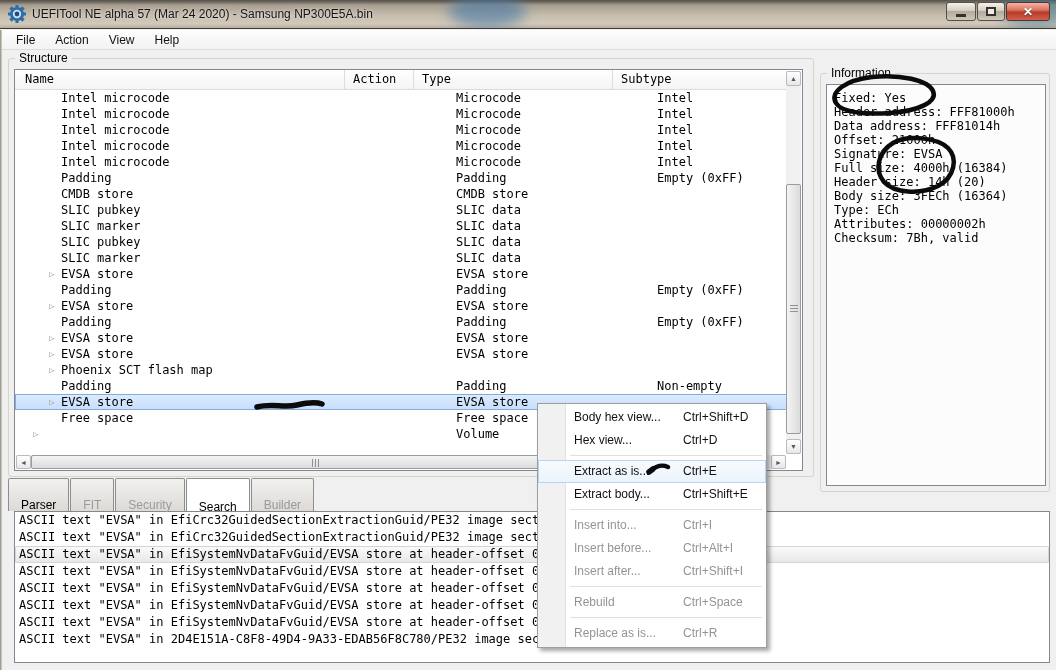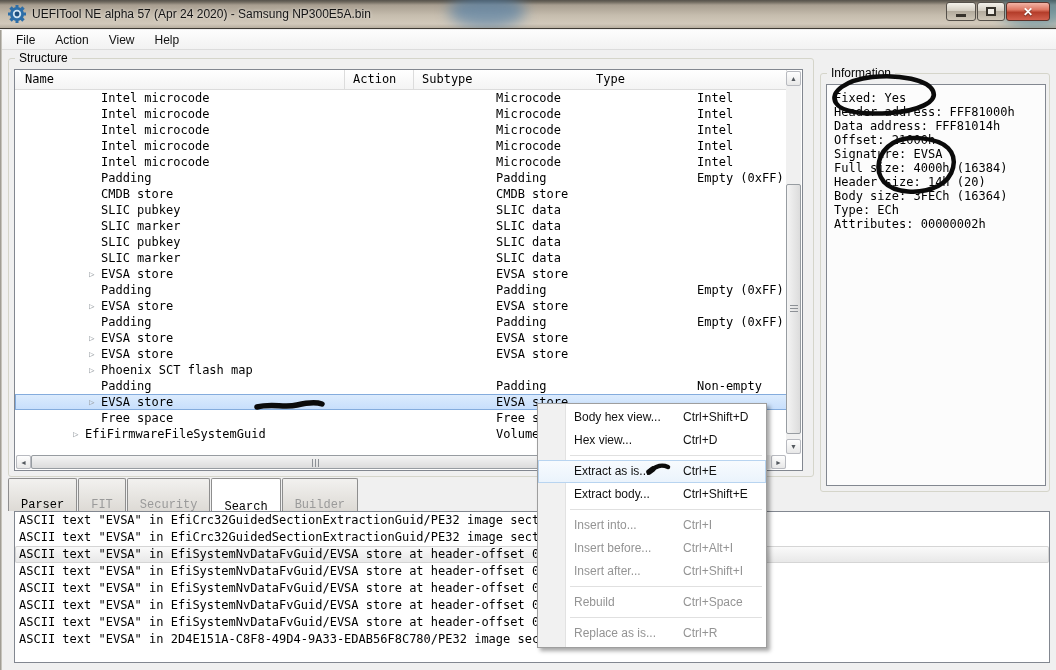--- a/index.html
+++ b/index.html
@@ -52,21 +52,21 @@
   #structure-group { left:8px; top:58px; width:806px; height:419px; }
   #info-group { left:820px; top:58px; width:230px; height:419px;margin-top:15px; }
   
   .tree { position:absolute; left:5px; top:10px; width:789px; height:402px; border:1px solid #828790; background:#fff; overflow:hidden; }
   .tree-header { display:flex; height:20px; line-height:19px; margin-right:15px;
     background:linear-gradient(#ffffff, #f4f4f4); border-bottom:1px solid #dcdcdc;
     font-family:"DejaVu Sans Mono", monospace; font-size:12px; }
   .th { border-right:1px solid #dcdcdc; padding-left:8px; overflow:hidden; white-space:nowrap; }
   .th0 { width:330px; padding-left:10px; } .th1 { width:69px; } .th2 { width:199px; } .th3 { flex:1; border-right:none; }
   .tree-body { position:absolute; left:0; top:20px; right:15px; bottom:15px; overflow:hidden; }
-  .trow { display:flex; height:16px; line-height:16px; font-family:"DejaVu Sans Mono", monospace; font-size:12px; white-space:nowrap;padding-left:40px; }
+  .trow { display:flex; height:16px; line-height:16px; font-family:"DejaVu Sans Mono", monospace; font-size:12px; white-space:nowrap; }
   .tc { overflow:hidden; white-space:nowrap; }
   .c-name { width:330px; display:flex; } .c-action { width:69px; padding-left:6px; }
   .c-type { width:199px; padding-left:6px;margin-left:36px; } .c-subtype { flex:1; padding-left:8px; }
   .expander { display:inline-block; width:12px; color:#9aa0a5; font-size:9px; line-height:16px; text-align:left; }
   .trow.sel { background:linear-gradient(#ddecfd, #c6defc); box-shadow:inset 0 0 0 1px #84acdd; }
   
   .vscroll { position:absolute; top:1px; right:1px; width:15px; bottom:16px; background:#f0f0f0; }
   .hscroll { position:absolute; left:1px; bottom:1px; height:14px; right:16px; background:#f0f0f0; }
   .sbtn { position:absolute; background:linear-gradient(#fefefe,#e8e8e8); border:1px solid #b8bac0; border-radius:2px; color:#53585e; font-size:7px; text-align:center; }
   .vscroll .sbtn { left:0; width:15px; height:15px; line-height:14px; }
@@ -80,21 +80,21 @@
     background:repeating-linear-gradient(#8d9196 0 1px, transparent 1px 3px); }
   .grip-h { position:absolute; top:3px; left:50%; margin-left:-4px; height:8px; width:8px;
     background:repeating-linear-gradient(90deg,#8d9196 0 1px, transparent 1px 3px); }
   
   .info-box { position:absolute; left:5px; top:10px; width:220px; height:402px; border:1px solid #828790; background:#fcfcfc; overflow:hidden; padding:6px 0 0 7px; }
   .info-line { font-family:"DejaVu Sans Mono", monospace; font-size:12px; height:14px; line-height:14px; white-space:nowrap; }
   
   .tabbar { position:absolute; left:8px; top:488px; height:23px; display:flex; align-items:flex-end; z-index:3; }
   .tab { height:23px; line-height:21px; padding:16px 12px; margin-right:1px;
     border:1px solid #8e8e8e; border-bottom:none; border-radius:2px 2px 0 0;
-    background:linear-gradient(#f2f1ef,#dddad5); color:#000;font-family:Liberation Mono, monospace; }
+    background:linear-gradient(#f2f1ef,#dddad5); color:#000; }
   .tab.disabled { color:#9a9a9a; }
   .tab.selected { height:26px; line-height:24px; background:#fff; position:relative; z-index:4; }
   
   .message-panel { position:absolute; left:14px; top:511px; width:1036px; height:152px; border:1px solid #828790; background:#fff; overflow:hidden; z-index:2; }
   .msg-row { height:17px; line-height:17px; padding-left:4px; font-family:"DejaVu Sans Mono", monospace; font-size:12px; white-space:nowrap; overflow:hidden; }
   .msg-row.msel { background:linear-gradient(#fbfbfb,#e7e7e7); box-shadow:inset 0 0 0 1px #d5d5d5; border-radius:2px; }
   
   .context-menu { position:absolute; left:537px; top:403px; width:230px; z-index:50;
     background:#fff; border:1px solid #9e9e9e; box-shadow:3px 3px 4px rgba(0,0,0,.35); padding:2px 0; }
   .menu-gutter { position:absolute; left:0; top:0; bottom:0; width:28px; background:#f1f1f1; border-right:1px solid #e2e2e2; box-shadow:1px 0 0 #fff; }
@@ -121,21 +121,21 @@
       <rect x="0" y="7.5" width="4" height="3"></rect>
         <rect x="14" y="7.5" width="4" height="3"></rect>
       <rect x="2" y="2" width="3.4" height="3.4" transform="rotate(45 3.7 3.7)"></rect>
       <rect x="12.6" y="2" width="3.4" height="3.4" transform="rotate(45 14.3 3.7)"></rect>
       <rect x="2" y="12.6" width="3.4" height="3.4" transform="rotate(45 3.7 14.3)"></rect>
       <rect x="12.6" y="12.6" width="3.4" height="3.4" transform="rotate(45 14.3 14.3)"></rect>
     </g>
     <circle cx="9" cy="9" r="4.2" fill="#cfe3f2"></circle>
     <circle cx="9" cy="9" r="2.4" fill="#1c4f80"></circle>
   </svg>
-  <span class="win-title">UEFITool NE alpha 57 (Apr 24 2020) - Samsung NP300E5A.bin</span>
+  <span class="win-title">UEFITool NE alpha 57 (Mar 24 2020) - Samsung NP300E5A.bin</span>
   <div class="win-buttons">
     <div class="wbtn min">
         <div class="glyph-min"></div>
       </div>
     <div class="wbtn max">
         <div class="glyph-max"></div>
       </div>
     <div class="wbtn close">
         <span>✕</span>
       </div>
@@ -149,22 +149,22 @@
     <div class="menu-item">Help</div>
   </div>
 <div class="frame-left"></div>
 
 <div class="group" id="structure-group">
   <span class="group-label">Structure</span>
   <div class="tree">
     <div class="tree-header" id="tree-header">
         <div class="th th0">Name</div>
         <div class="th th1">Action</div>
+        <div class="th th2">Type</div>
         <div class="th th3">Subtype</div>
-        <div class="th th2">Type</div>
       </div>
     <div class="tree-body" id="tree-body">
         <div class="trow">
           <div class="tc c-name" style="padding-left: 34px;">
             <div class="expander"></div>
             <div class="tlabel">Intel microcode</div>
           </div>
           <div class="tc c-action"></div>
           <div class="tc c-type">Microcode</div>
           <div class="tc c-subtype">Intel</div>
@@ -344,21 +344,20 @@
             <div class="expander"></div>
             <div class="tlabel">Free space</div>
           </div>
           <div class="tc c-action"></div>
           <div class="tc c-type">Free space</div>
           <div class="tc c-subtype"></div>
         </div>
         <div class="trow">
           <div class="tc c-name" style="padding-left: 18px;">
             <div class="expander">▷</div>
-            <div class="tlabel">EfiFirmwareFileSystemGuid</div>
           </div>
           <div class="tc c-action"></div>
           <div class="tc c-type">Volume</div>
           <div class="tc c-subtype"></div>
         </div>
       </div>
     <div class="vscroll">
       <div class="sbtn sb-up"><span>▲</span></div>
       <div class="sthumb vthumb">
           <div class="grip-v"></div>
@@ -381,20 +380,21 @@
       <div class="info-line">Fixed: Yes</div>
       <div class="info-line">Header address: FFF81000h</div>
       <div class="info-line">Data address: FFF81014h</div>
       <div class="info-line">Offset: 21000h</div>
       <div class="info-line">Signature: EVSA</div>
       <div class="info-line">Full size: 4000h (16384)</div>
       <div class="info-line">Header size: 14h (20)</div>
       <div class="info-line">Body size: 3FECh (16364)</div>
       <div class="info-line">Type: ECh</div>
       <div class="info-line">Attributes: 00000002h</div>
+      <div class="info-line">Checksum: 7Bh, valid</div>
     </div>
 </div>
 
 <div class="tabbar" id="tabbar">
     <div class="tab normal">Parser</div>
     <div class="tab disabled">FIT</div>
     <div class="tab disabled">Security</div>
     <div class="tab selected">Search</div>
     <div class="tab disabled">Builder</div>
   </div>

